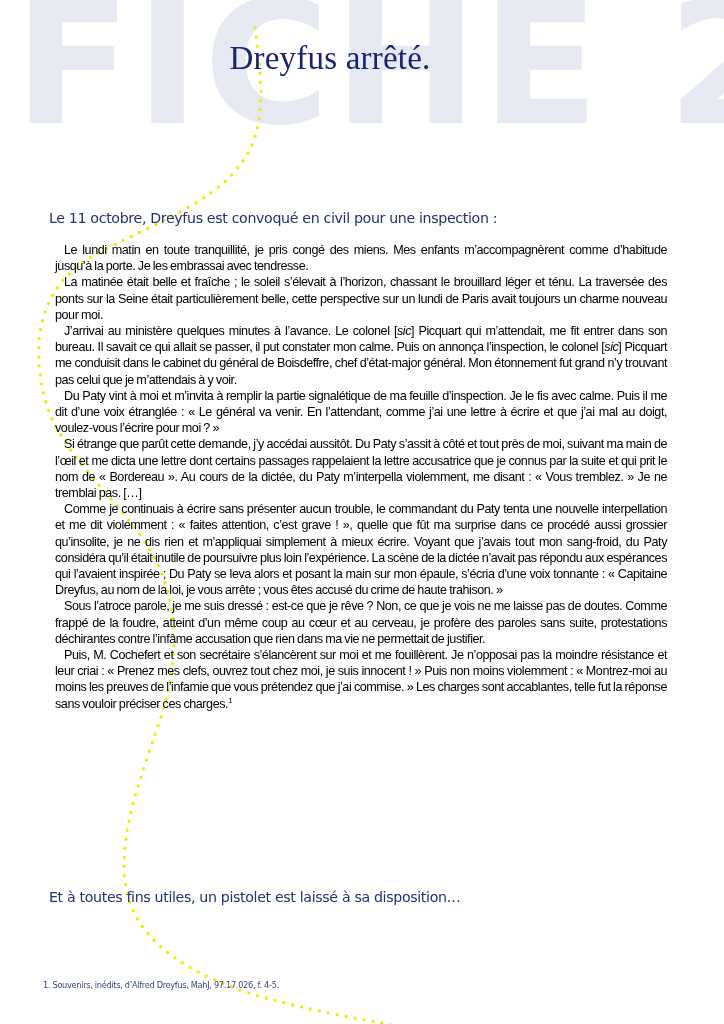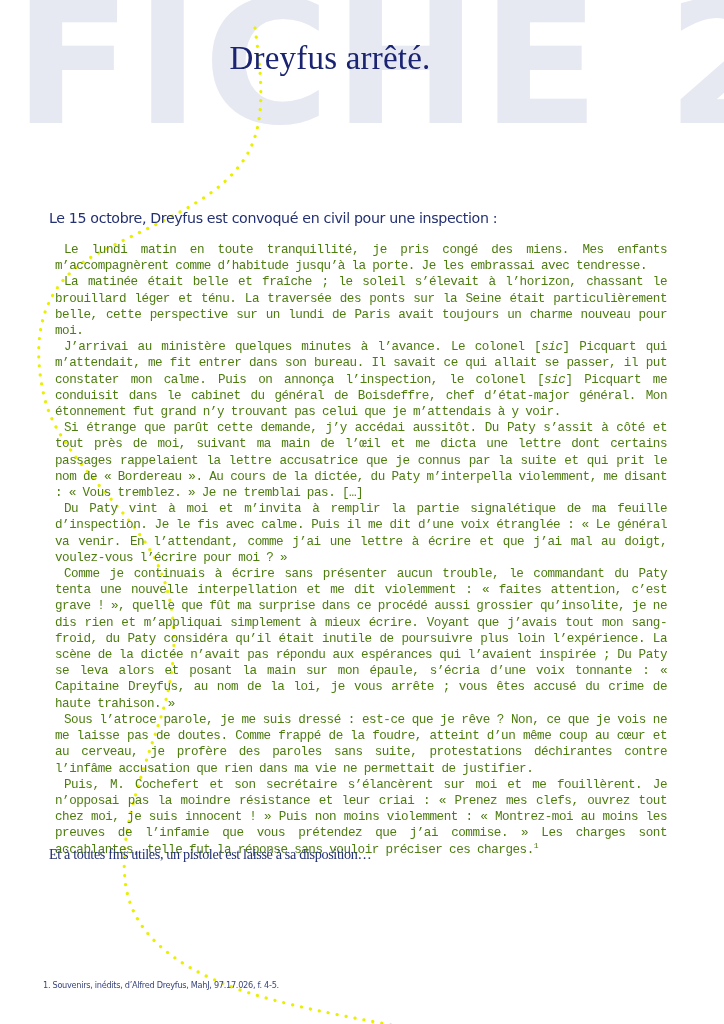--- a/index.html
+++ b/index.html
@@ -22,26 +22,26 @@
     font-family: Liberation Serif, serif;
     font-size: 33px; color: #1a2470; letter-spacing: 0.2px;
   }
 
   .lead, .closing {
     position: absolute; left: 49px; width: 630px;
     font-family: "DejaVu Sans", sans-serif; font-size: 14.2px;
     color: #233072; letter-spacing: -0.35px; white-space: nowrap;
   }
   .lead { top: 210px; }
-  .closing { top: 846px; font-family: Liberation Serif, serif; }
+  .closing { top: 889px; }
 
   .quote {
     position: absolute; left: 55px; top: 242px; width: 612px;
-    font-family: Liberation Mono, monospace; font-size: 12.6px;
-    line-height: 16.2px; color: #4d7c0f; text-align: justify;
+    font-family: Liberation Sans, sans-serif; font-size: 12.6px;
+    line-height: 16.2px; color: #000000; text-align: justify;
     letter-spacing: -0.45px; word-spacing: -0.5px;
   }
   .quote p { margin: 0; text-indent: 9px; }
   .quote em { font-style: italic; }
   .quote sup { font-size: 8px; line-height: 0; }
 
   .footnote {
     position: absolute; left: 43px; top: 980px;
     font-family: "DejaVu Sans", sans-serif; font-size: 8.2px;
     color: #3a4680; letter-spacing: -0.3px; white-space: nowrap;
@@ -53,28 +53,28 @@
 <div class="page">
 
   <div class="watermark">FICHE 2</div>
 
   <svg class="curve" viewBox="0 0 724 1024">
     <path d="M255 28 C 262 80, 268 130, 240 165 C 210 205, 150 225, 95 255 C 40 285, 30 340, 45 400 C 60 455, 120 500, 150 550 C 180 600, 180 660, 160 720 C 140 780, 120 830, 125 880 C 130 930, 170 965, 240 990 C 300 1010, 360 1018, 415 1030" fill="none" stroke="#e8f000" stroke-width="3.2" stroke-linecap="round" stroke-dasharray="0.1 9"></path>
   </svg>
 
   <div class="title">Dreyfus arrêté.</div>
 
-  <div class="lead">Le 15 octobre, Dreyfus est convoqué en civil pour une inspection :</div>
+  <div class="lead">Le 11 octobre, Dreyfus est convoqué en civil pour une inspection :</div>
 
   <div class="quote">
     <p>Le lundi matin en toute tranquillité, je pris congé des miens. Mes enfants m’accompagnèrent comme d’habitude jusqu’à la porte. Je les embrassai avec tendresse.</p>
     <p>La matinée était belle et fraîche ; le soleil s’élevait à l’horizon, chassant le brouillard léger et ténu. La traversée des ponts sur la Seine était particulièrement belle, cette perspective sur un lundi de Paris avait toujours un charme nouveau pour moi.</p>
     <p><span>J’arrivai au ministère quelques minutes à l’avance. Le colonel [</span><em>sic</em><span>] Picquart qui m’attendait, me fit entrer dans son bureau. Il savait ce qui allait se passer, il put constater mon calme. Puis on annonça l’inspection, le colonel [</span><em>sic</em><span>] Picquart me conduisit dans le cabinet du général de Boisdeffre, chef d’état-major général. Mon étonnement fut grand n’y trouvant pas celui que je m’attendais à y voir.</span></p>
+    <p>Du Paty vint à moi et m’invita à remplir la partie signalétique de ma feuille d’inspection. Je le fis avec calme. Puis il me dit d’une voix étranglée : « Le général va venir. En l’attendant, comme j’ai une lettre à écrire et que j’ai mal au doigt, voulez-vous l’écrire pour moi ? »</p>
     <p>Si étrange que parût cette demande, j’y accédai aussitôt. Du Paty s’assit à côté et tout près de moi, suivant ma main de l’œil et me dicta une lettre dont certains passages rappelaient la lettre accusatrice que je connus par la suite et qui prit le nom de « Bordereau ». Au cours de la dictée, du Paty m’interpella violemment, me disant : « Vous tremblez. » Je ne tremblai pas. […]</p>
-    <p>Du Paty vint à moi et m’invita à remplir la partie signalétique de ma feuille d’inspection. Je le fis avec calme. Puis il me dit d’une voix étranglée : « Le général va venir. En l’attendant, comme j’ai une lettre à écrire et que j’ai mal au doigt, voulez-vous l’écrire pour moi ? »</p>
     <p>Comme je continuais à écrire sans présenter aucun trouble, le commandant du Paty tenta une nouvelle interpellation et me dit violemment : « faites attention, c’est grave ! », quelle que fût ma surprise dans ce procédé aussi grossier qu’insolite, je ne dis rien et m’appliquai simplement à mieux écrire. Voyant que j’avais tout mon sang-froid, du Paty considéra qu’il était inutile de poursuivre plus loin l’expérience. La scène de la dictée n’avait pas répondu aux espérances qui l’avaient inspirée ; Du Paty se leva alors et posant la main sur mon épaule, s’écria d’une voix tonnante : « Capitaine Dreyfus, au nom de la loi, je vous arrête ; vous êtes accusé du crime de haute trahison. »</p>
     <p>Sous l’atroce parole, je me suis dressé : est-ce que je rêve ? Non, ce que je vois ne me laisse pas de doutes. Comme frappé de la foudre, atteint d’un même coup au cœur et au cerveau, je profère des paroles sans suite, protestations déchirantes contre l’infâme accusation que rien dans ma vie ne permettait de justifier.</p>
     <p><span>Puis, M. Cochefert et son secrétaire s’élancèrent sur moi et me fouillèrent. Je n’opposai pas la moindre résistance et leur criai : « Prenez mes clefs, ouvrez tout chez moi, je suis innocent ! » Puis non moins violemment : « Montrez-moi au moins les preuves de l’infamie que vous prétendez que j’ai commise. » Les charges sont accablantes, telle fut la réponse sans vouloir préciser ces charges.</span><sup>1</sup></p>
   </div>
 
   <div class="closing">Et à toutes fins utiles, un pistolet est laissé à sa disposition…</div>
 
   <div class="footnote">1. Souvenirs, inédits, d’Alfred Dreyfus, MahJ, 97.17.026, f. 4-5.</div>
 </div>
 

